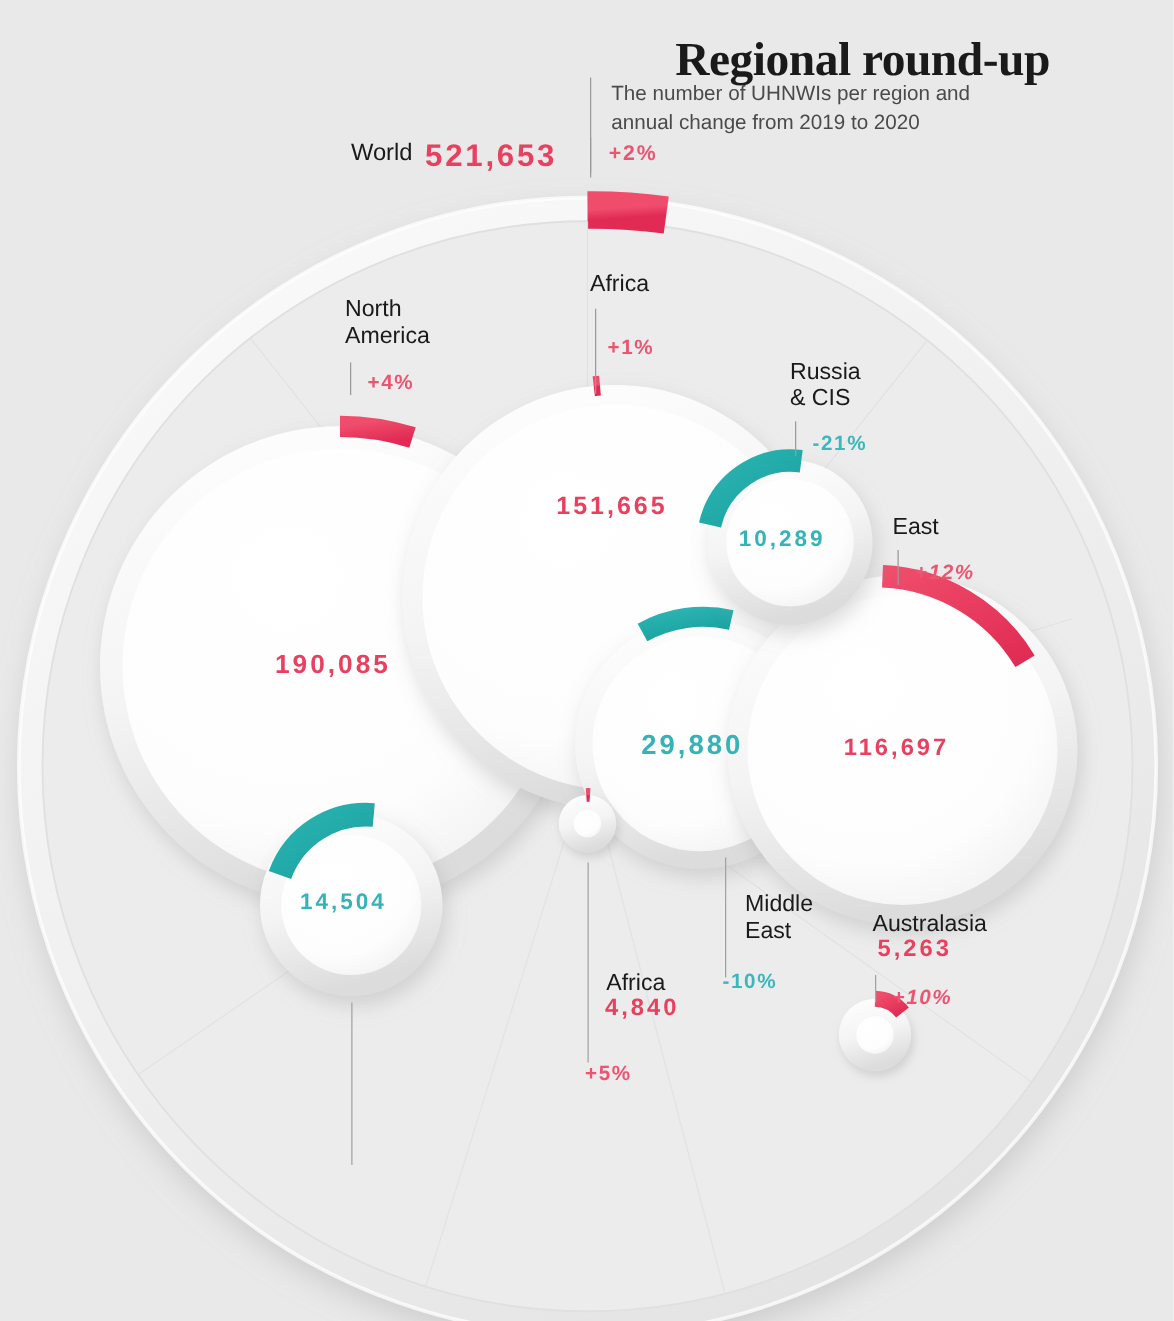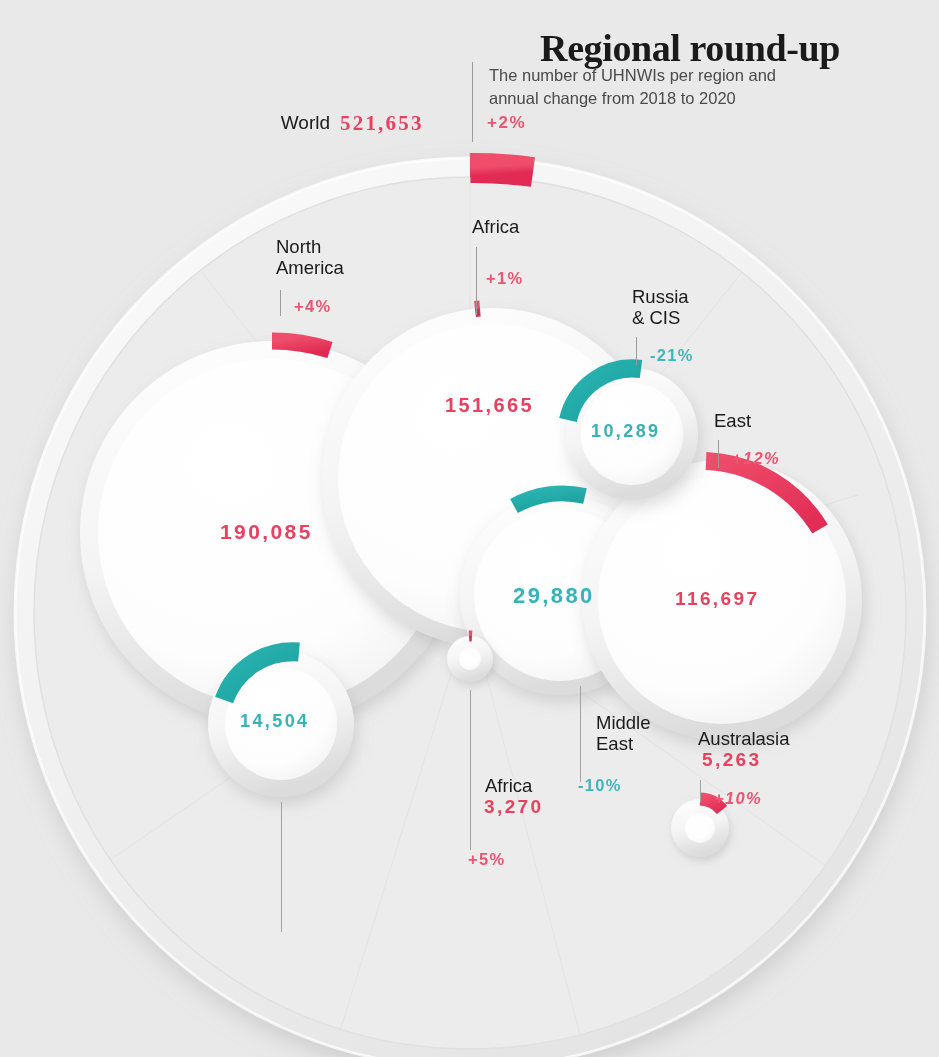--- a/index.html
+++ b/index.html
@@ -65,25 +65,24 @@
     top: 112px;
     width: 130px;
     text-align: right;
     font-size: 19px;
     color: #1a1a1a;
   }
   .world-value {
     position: absolute;
     left: 340px;
     top: 111px;
-    font-size: 21px;
+    font-size: 25px;
     font-weight: bold;
     letter-spacing: 2.2px;
     color: #e8415f;
-    font-family: Liberation Serif, serif;
   }
   .world-change {
     position: absolute;
     left: 487px;
     top: 113px;
     font-size: 17px;
     font-weight: bold;
     letter-spacing: 1.5px;
     color: #ec5570;
   }
@@ -235,35 +234,35 @@
       <circle cx="470" cy="659" r="23" fill="url(#gRing)" filter="url(#tinyShadow)"></circle>
       <circle cx="470" cy="659" r="11" fill="url(#gBubble)"></circle>
       <path d="M 469 636 A 23 23 0 0 1 472 636" fill="none" stroke="url(#gPink)" stroke-width="11"></path>
     </g>
   </svg>
 
   <div class="header">
     <div class="title">Regional round-up</div>
     <div class="subtitle-rule"></div>
     <div class="subtitle">The number of UHNWIs per region
-and annual change from 2018 to 2020</div>
+and annual change from 2019 to 2020</div>
     <div class="world-label">World</div>
     <div class="world-value">521,653</div>
     <div class="tick" style="left:472px;top:110px;height:28px;"></div>
     <div class="world-change">+2%</div>
   </div>
 
   <div class="bubble-value pink" style="left:220px;top:520px;font-size:21px;">190,085</div>
   <div class="bubble-value pink" style="left:445px;top:394px;font-size:20px;">151,665</div>
   <div class="bubble-value pink" style="left:675px;top:588px;font-size:19px;">116,697</div>
   <div class="bubble-value teal" style="left:513px;top:583px;font-size:22px;">29,880</div>
   <div class="bubble-value teal" style="left:240px;top:711px;font-size:18px;">14,504</div>
   <div class="bubble-value teal" style="left:591px;top:421px;font-size:18px;">10,289</div>
   <div class="bubble-value pink" style="left:702px;top:749px;font-size:19px;">5,263</div>
-  <div class="bubble-value pink" style="left:484px;top:796px;font-size:19px;">3,270</div>
+  <div class="bubble-value pink" style="left:484px;top:796px;font-size:19px;">4,840</div>
 
   <div class="callout" style="left:276px;top:236px;">
     <div class="name">North
 America</div>
     <div style="position:relative;height:24px;">
       <div class="tick" style="left:4px;top:12px;height:26px;"></div>
       <div class="pct pos" style="position:absolute;left:18px;top:13px;">+4%</div>
     </div>
   </div>
 

